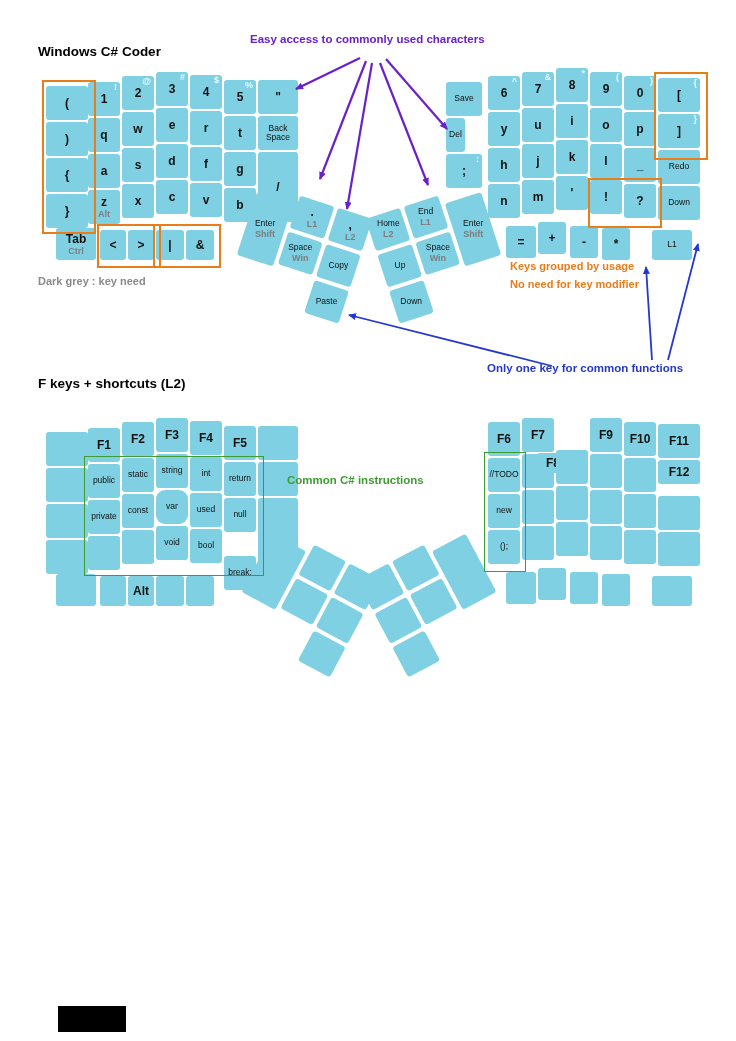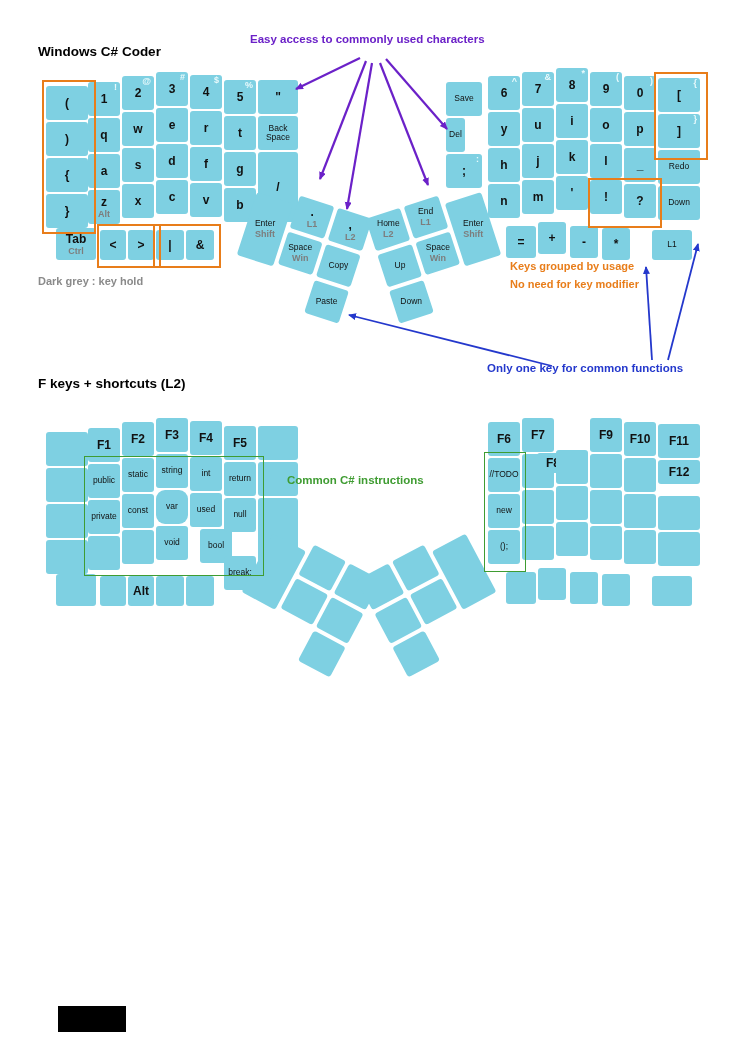--- a/index.html
+++ b/index.html
@@ -30,21 +30,21 @@
   .ann-green{color:var(--green,#3f9c32);}
   .blackbar{position:absolute;background:var(--black-bar,#000);z-index:7;}
 </style>
 </head>
 <body>
 
 <div id="scene" style="--key-fill: #7ed0e2; --purple: #6b21c8; --orange: #e87d1a; --blue: #2438cc; --green: #3f9c32; --grey: #8a8a8a; --black-bar: #000000;">
 
   <div class="t title" style="left:38px;top:44px">Windows C# Coder</div>
   <div class="t ann-purple" style="left:250px;top:33px">Easy access to commonly used characters</div>
-  <div class="t note-grey" style="left:38px;top:275px">Dark grey : key hold</div>
+  <div class="t note-grey" style="left:38px;top:275px">Dark grey : key need</div>
   <div class="t ann-orange" style="left:510px;top:260px">Keys grouped by usage</div>
   <div class="t ann-orange" style="left:510px;top:278px">No need for key modifier</div>
   <div class="t ann-blue" style="left:487px;top:362px">Only one key for common functions</div>
   <div class="t title" style="left:38px;top:376px">F keys + shortcuts (L2)</div>
   <div class="t ann-green" style="left:287px;top:474px">Common C# instructions</div>
 
   <div class="half" id="main-left">
       <div class="key" style="left: 46px; top: 86px; width: 42px; height: 34px;">
         <div class="kin">
           <span class="ml">(</span>
@@ -532,21 +532,21 @@
       <div class="key" style="left: 190px; top: 457px; width: 32px; height: 34px;">
         <div class="kin">
           <span class="ml sm">int</span>
         </div>
       </div>
       <div class="key" style="left: 190px; top: 493px; width: 32px; height: 34px;">
         <div class="kin">
           <span class="ml sm">used</span>
         </div>
       </div>
-      <div class="key" style="left: 200px; top: 529px; width: 32px; height: 34px;">
+      <div class="key" style="left: 190px; top: 529px; width: 32px; height: 34px;">
         <div class="kin">
           <span class="ml sm">bool</span>
         </div>
       </div>
       <div class="key" style="left: 224px; top: 426px; width: 32px; height: 34px;">
         <div class="kin">
           <span class="ml">F5</span>
         </div>
       </div>
       <div class="key" style="left: 224px; top: 462px; width: 32px; height: 34px;">

